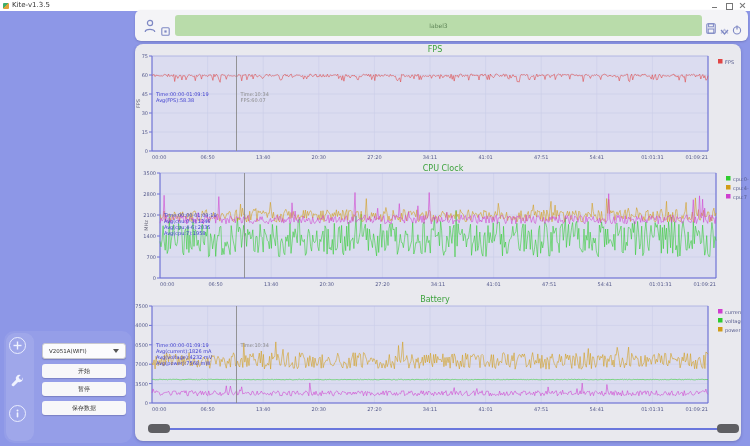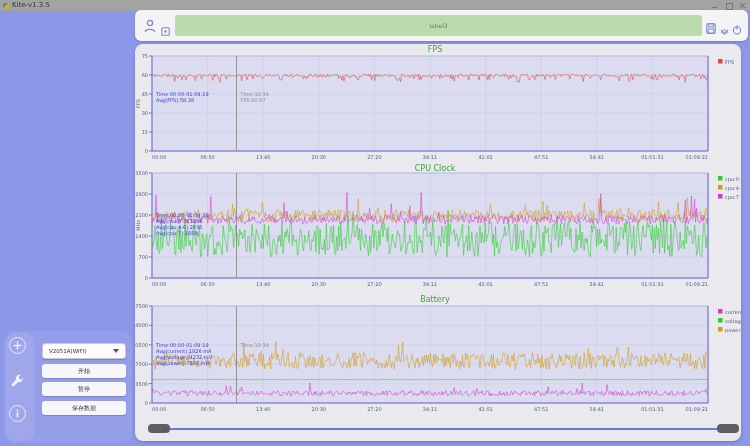--- a/index.html
+++ b/index.html
@@ -1,41 +1,41 @@
 <!DOCTYPE html>
 <html><head>
 <meta charset="utf-8">
 <style>
   * { margin:0; padding:0; box-sizing:border-box; }
   html,body { width:750px; height:446px; overflow:hidden; }
   body { font-family:"DejaVu Sans", sans-serif; }
   #app { position:relative; width:750px; height:446px; background:#8d97e7; overflow:hidden; }
 
   
-  .titlebar { position:absolute; left:0; top:0; width:750px; height:11px; background:#a3a3a3; display:flex; align-items:center; padding:0 3px; }
+  .titlebar { position:absolute; left:0; top:0; width:750px; height:11px; background:#ffffff; display:flex; align-items:center; padding:0 3px; }
   .appicon { width:6px; height:6px; margin-right:3px; background:linear-gradient(135deg,#3fae6a 50%,#e0a23a 50%); border-radius:1px; }
   .wtitle { font-size:7px; line-height:7px; color:#333; }
   .wbtns { position:absolute; right:4px; top:2px; display:flex; gap:7px; }
   .wbtn { width:7px; height:7px; position:relative; cursor:pointer; }
   .wbtn.min::after { content:""; position:absolute; left:1px; right:1px; bottom:1px; border-bottom:1px solid #777; }
   .wbtn.max::after { content:""; position:absolute; left:1px; top:1px; width:5px; height:5px; border:1px solid #777; }
   .wbtn.cls::before,.wbtn.cls::after { content:""; position:absolute; left:3px; top:0; height:7px; width:1px; background:#777; }
   .wbtn.cls::before { transform:rotate(45deg);} .wbtn.cls::after { transform:rotate(-45deg);}
 
   
   .toolbar { position:absolute; left:135px; top:10px; width:613px; height:31px; background:#f4f4f7; border-radius:6px; box-shadow:0 1px 2px rgba(40,40,90,.25); }
   .tb-icon { position:absolute; top:8px; color:#7e88c4; cursor:pointer; }
   .labelbar { position:absolute; left:40px; top:5px; right:46px; bottom:5px; background:#b9dcaa; border-radius:3px; display:flex; align-items:center; justify-content:center; cursor:pointer; }
   .labelbar span { font-size:6px; color:#5e8456; }
 
   
   .chartcard { position:absolute; left:135px; top:44px; width:606px; height:397px; background:#e9e9ee; border-radius:8px; box-shadow:0 1px 3px rgba(40,40,90,.3); }
   .chart { position:absolute; left:135px; width:606px; }
   #chart0 { top:42px; height:118px;text-align:center; }
-  #chart1 { top:160px; height:132px; }
+  #chart1 { top:160px; height:132px;padding-left:8px; }
   #chart2 { top:292px; height:128px; }
   svg text { font-family:"DejaVu Sans", sans-serif; }
   .plotbg { fill:#dbdcf0; }
   .grid { stroke:#c9cce8; stroke-width:0.6; }
   .axis { stroke:#6a6fd4; stroke-width:1; }
   .frame { stroke:#9a9fe0; stroke-width:0.5; fill:none; }
   .tick { font-size:5px; fill:#555a8c; }
   .ct { font-size:8px; fill:#3da23d; text-anchor:middle; }
   .ann { font-size:5px; fill:#4040cf; }
   .tip { font-size:5px; fill:#8a8a8a; }

